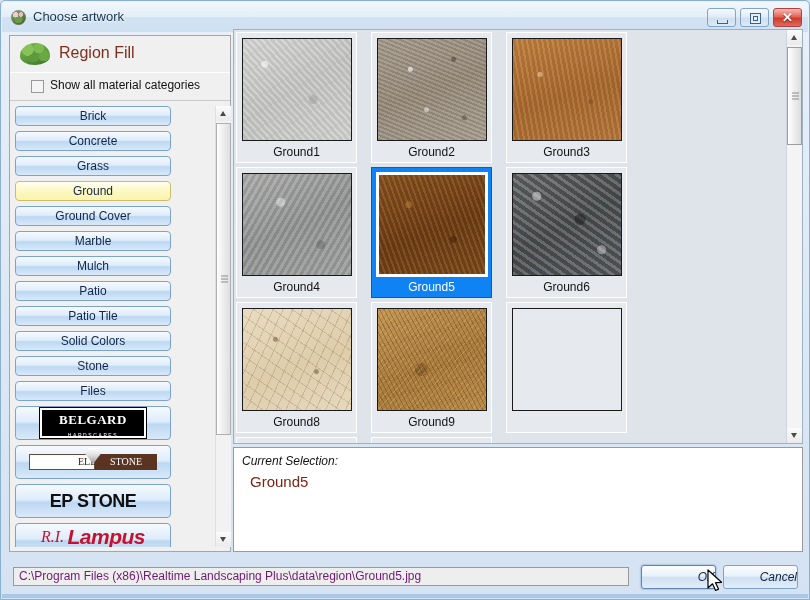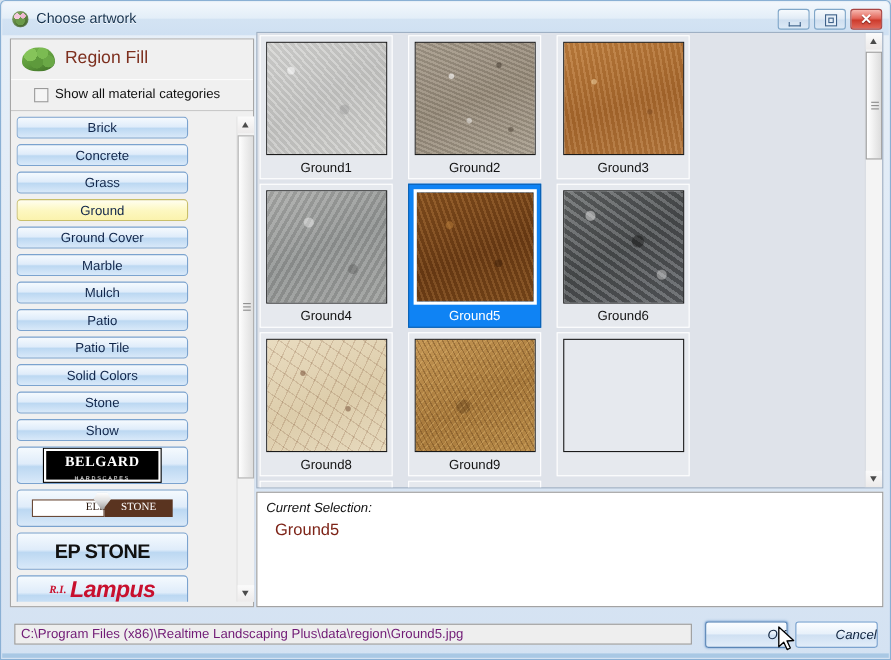--- a/index.html
+++ b/index.html
@@ -160,21 +160,21 @@
   .logo-ephenry{
     position:absolute;left:50%;top:50%;transform:translate(-50%,-50%);
     color:#111;font-size:18px;font-weight:bold;letter-spacing:-.5px;
     white-space:nowrap;font-family:"Liberation Sans",sans-serif;
   }
   .logo-lampus{
     position:absolute;left:50%;top:4px;transform:translateX(-50%);
     white-space:nowrap;
   }
   .logo-lampus .lm-ri{
-    color:#c8102e;font-size:10px;font-style:italic;font-weight:bold;
+    color:#c8102e;font-size:16px;font-style:italic;font-weight:normal;
     font-family:"Liberation Serif",serif;vertical-align:top;
   }
   .logo-lampus .lm-name{
     color:#c8102e;font-size:21px;font-weight:bold;font-style:italic;
     font-family:"Liberation Sans",sans-serif;letter-spacing:-.5px;
   }
   
   .sb-scroll{
     position:absolute;left:205px;top:70px;width:15px;height:441px;
     background:#f2f2f2;border-left:1px solid #e0e0e0;
@@ -380,21 +380,21 @@
       <div class="cat-btn">
         <span>Patio Tile</span>
       </div>
       <div class="cat-btn">
         <span>Solid Colors</span>
       </div>
       <div class="cat-btn">
         <span>Stone</span>
       </div>
       <div class="cat-btn">
-        <span>Show</span>
+        <span>Files</span>
       </div>
 
       <div class="cat-btn logo">
         <span class="logo-belgard">
           <span class="bg-main">BELGARD</span>
           <span class="bg-sub">HARDSCAPES</span>
         </span>
       </div>
 
       <div class="cat-btn logo">

